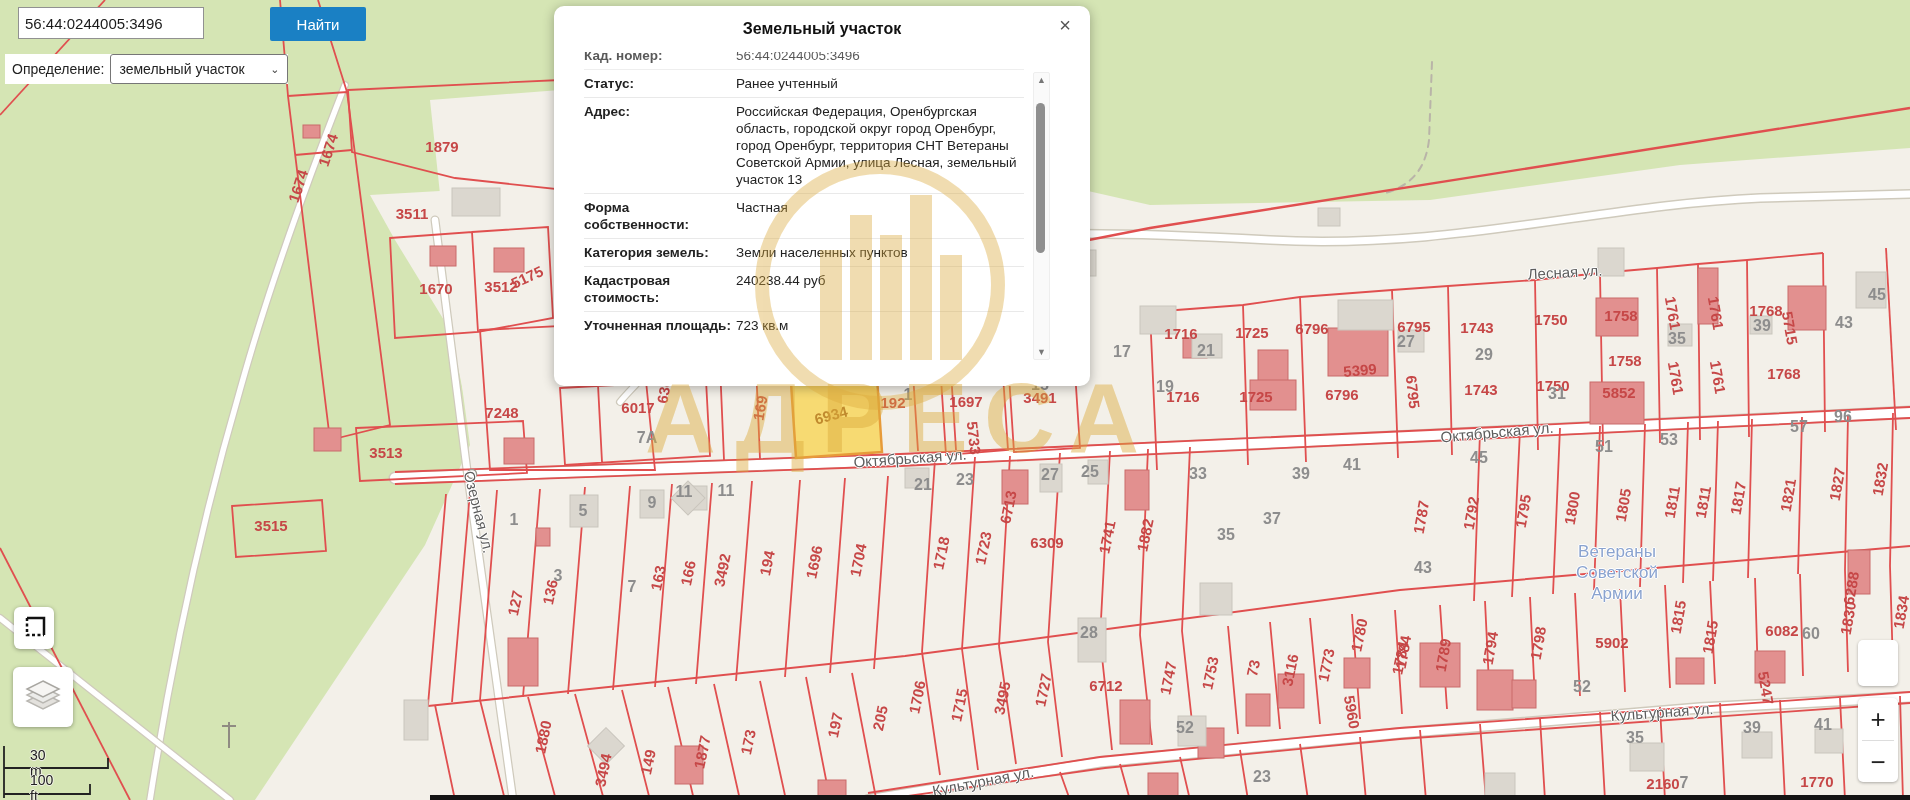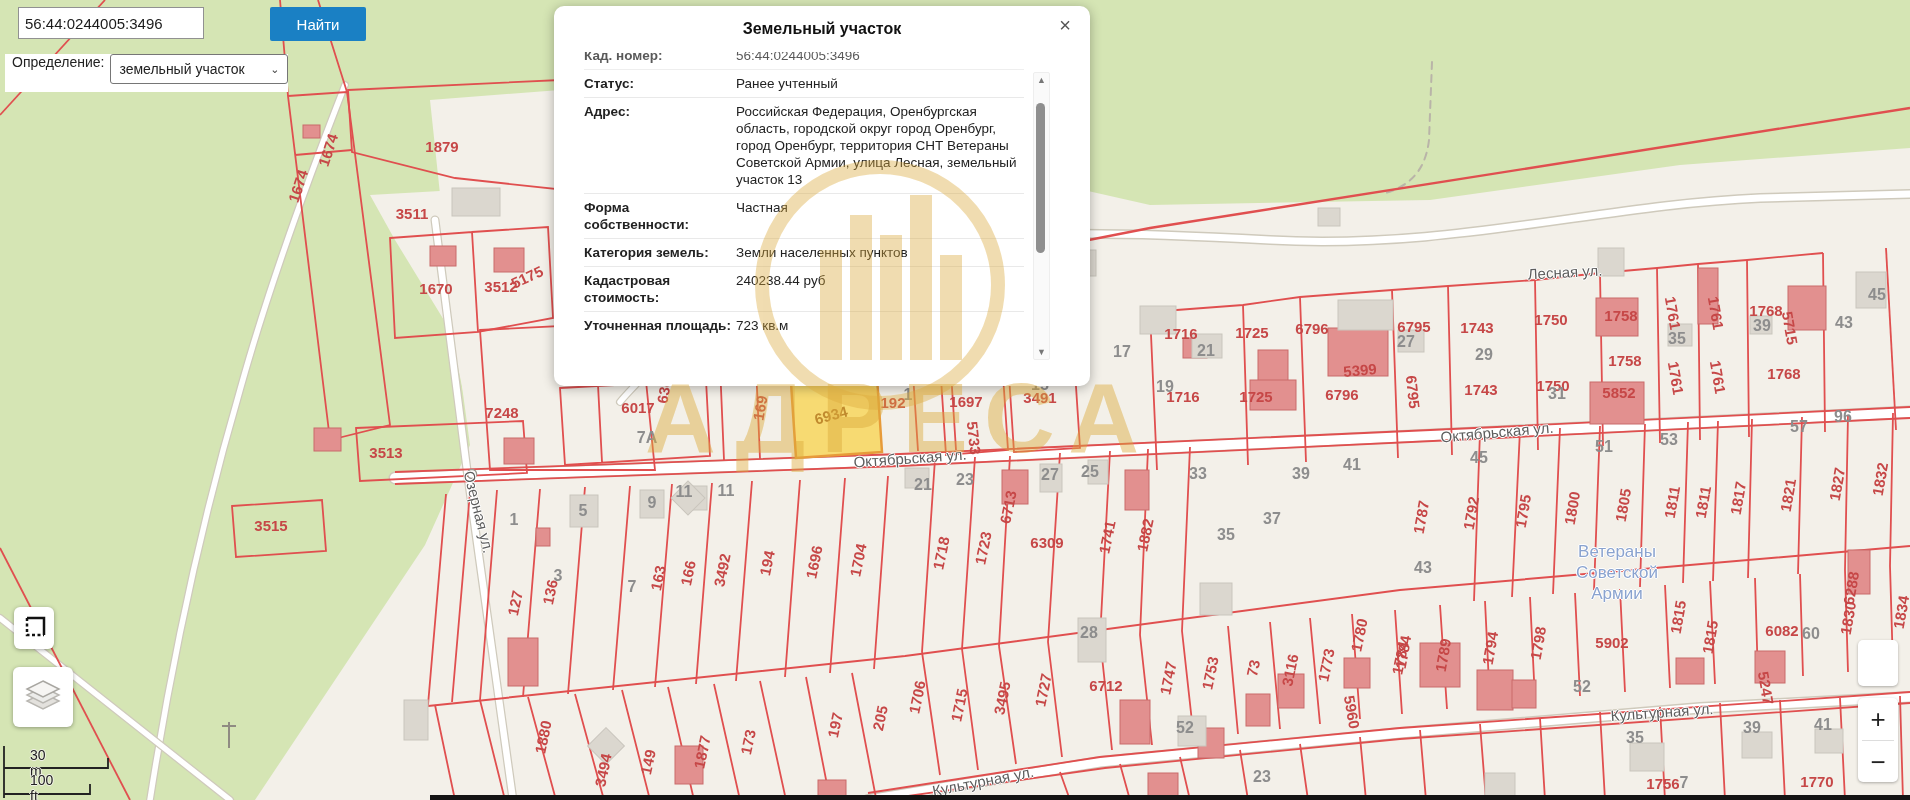--- a/index.html
+++ b/index.html
@@ -49,22 +49,22 @@
   .wm-small{position:absolute;left:905px;top:470px;transform:translate(-50%,-50%);
           font-size:19px;font-weight:bold;letter-spacing:9px;color:#dcaa3c;opacity:.42;}
 
   
   .searchbar{position:absolute;left:18px;top:7px;z-index:50;display:flex;}
   .search-input{width:172px;height:30px;border:1px solid #919191;background:#fff;
           font-family:"Liberation Sans",sans-serif;font-size:15px;color:#1b1b1b;padding:0 6px;}
   .find-btn{position:absolute;left:252px;top:0;width:96px;height:34px;background:#1a80c4;
           color:#fff;border:none;font-size:15px;font-family:"Liberation Sans",sans-serif;
           border-radius:2px;cursor:pointer;}
-  .defrow{position:absolute;left:5px;top:54px;z-index:50;display:flex;align-items:flex-start;
-          background:#fff;height:38px;padding:0 0 0 7px;}
+  .defrow{position:absolute;left:5px;top:54px;z-index:50;display:flex;align-items:center;
+          background:#fff;height:30px;padding:0 0 0 7px;}
   .defrow .deflabel{font-size:14px;color:#222;margin-right:6px;}
   .defselect{height:28px;border:1px solid #767676;background:#fff;border-radius:3px;
           font-size:14px;color:#222;display:flex;align-items:center;padding:0 8px;
           width:160px;justify-content:space-between;cursor:pointer;}
   .defselect .chev{font-size:11px;color:#444;margin-left:8px;}
 
   
   .mapbtn{position:absolute;z-index:50;background:#fff;border-radius:6px;
           box-shadow:0 1px 4px rgba(0,0,0,.35);display:flex;align-items:center;
           justify-content:center;cursor:pointer;}
@@ -324,21 +324,21 @@
       <span class="plabel" style="left: 1490px; top: 648px; transform: translate(-50%, -50%) rotate(-80deg);">1794</span>
       <span class="plabel" style="left: 1538px; top: 643px; transform: translate(-50%, -50%) rotate(-80deg);">1798</span>
       <span class="plabel" style="left: 1766px; top: 688px; transform: translate(-50%, -50%) rotate(80deg);">5247</span>
       <span class="plabel" style="left: 1678px; top: 617px; transform: translate(-50%, -50%) rotate(-80deg);">1815</span>
       <span class="plabel" style="left: 1710px; top: 637px; transform: translate(-50%, -50%) rotate(-80deg);">1815</span>
       <span class="plabel" style="left: 1851px; top: 588px; transform: translate(-50%, -50%) rotate(-80deg);">6288</span>
       <span class="plabel" style="left: 1848px; top: 618px; transform: translate(-50%, -50%) rotate(-80deg);">1830</span>
       <span class="plabel" style="left: 1901px; top: 612px; transform: translate(-50%, -50%) rotate(-80deg);">1834</span>
       <span class="plabel" style="left: 1782px; top: 630px;">6082</span>
       <span class="plabel" style="left: 1612px; top: 642px;">5902</span>
-      <span class="plabel" style="left: 1663px; top: 783px;">1756</span>
+      <span class="plabel" style="left: 1663px; top: 783px;">2160</span>
       <span class="plabel" style="left: 1745px; top: 825px;">1763</span>
       <span class="plabel" style="left: 1817px; top: 781px;">1770</span>
       <span class="hlabel" style="left: 514px; top: 520px;">1</span>
       <span class="hlabel" style="left: 558px; top: 576px;">3</span>
       <span class="hlabel" style="left: 583px; top: 511px;">5</span>
       <span class="hlabel" style="left: 632px; top: 587px;">7</span>
       <span class="hlabel" style="left: 652px; top: 503px;">9</span>
       <span class="hlabel" style="left: 684px; top: 492px;">11</span>
       <span class="hlabel" style="left: 726px; top: 491px;">11</span>
       <span class="hlabel" style="left: 1040px; top: 385px;">15</span>

